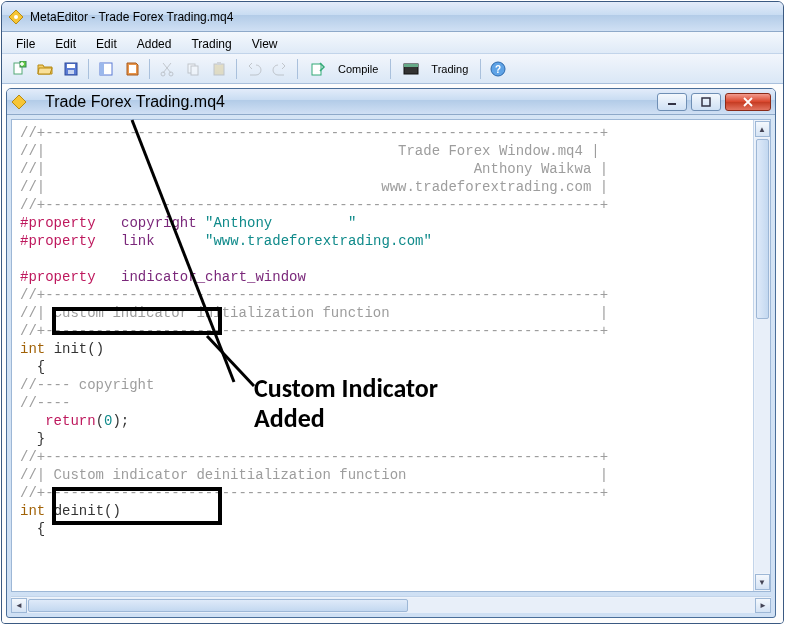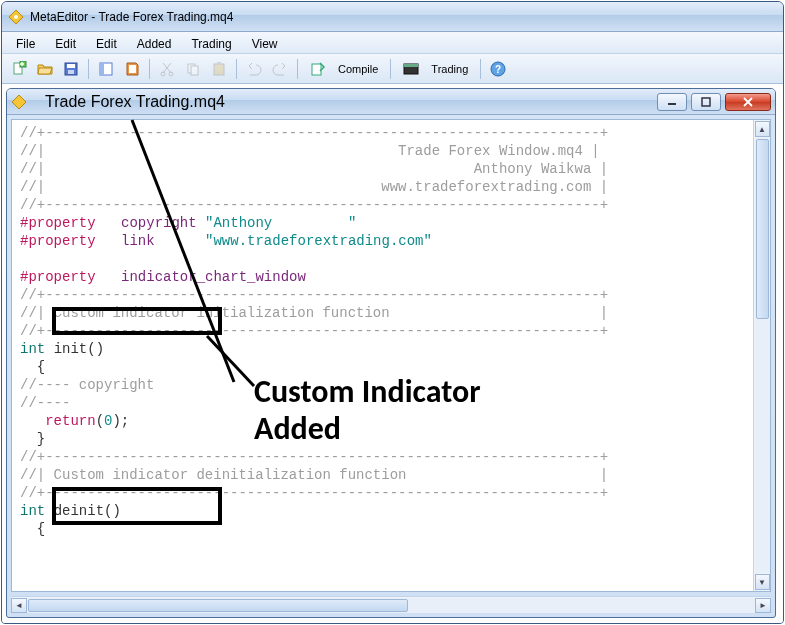--- a/index.html
+++ b/index.html
@@ -152,21 +152,21 @@
     font-size: 14px;
     line-height: 18px;
     padding: 4px 8px;
     white-space: pre;
     color: #333;
   }
   .c-comment { color: #9d9d9d; }
   .c-keyword { color: #be185d; }
   .c-string  { color: #0f8a8a; }
   .c-ident   { color: #7a277a; margin-left: 17px; }
-  .c-type    { color: #0f766e; }
+  .c-type    { color: #a16207; }
   .c-num     { color: #0f8a8a; }
   .c-brace   { color: #333; }
 
   
   .vscroll {
     width: 17px;
     background: #eef3fa;
     border-left: 1px solid #c2d4ea;
     display: flex; flex-direction: column;
     align-items: center;
@@ -217,21 +217,21 @@
     pointer-events: none;
   }
   .anno-box {
     position: absolute;
     border: 4px solid #000;
     background: transparent;
   }
   .anno-text {
     position: absolute;
     font-family: Calibri, Arial, sans-serif;
-    font-size: 32px;
+    font-size: 26px;
     font-weight: bold;
     color: #000;
     line-height: 1.15;
   }
   .anno-svg {
     position: absolute;
     inset: 0;
     width: 100%; height: 100%;
   }
 </style>

